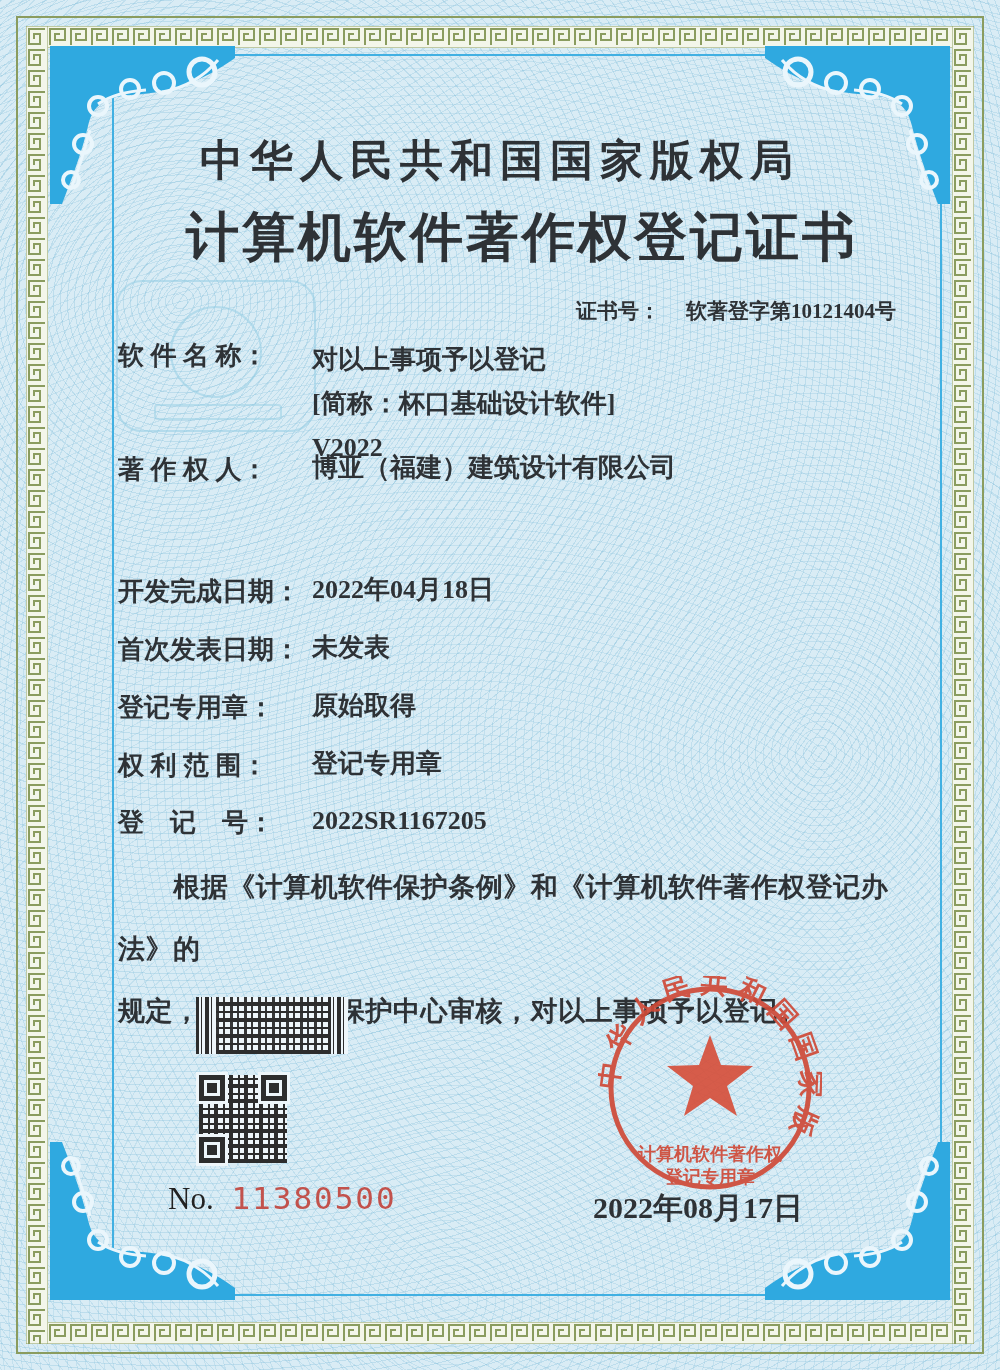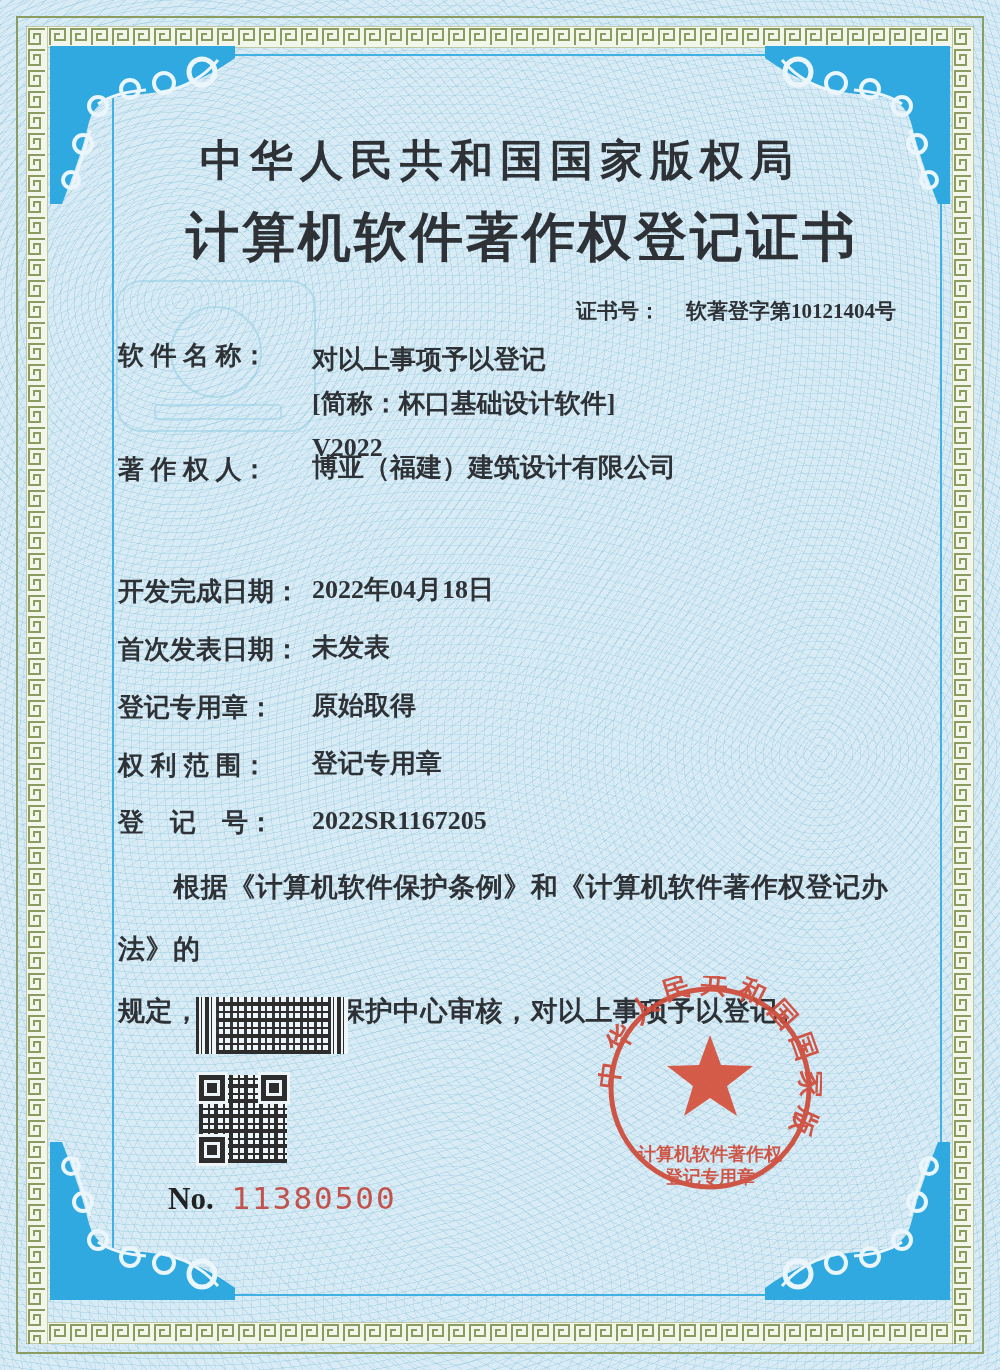--- a/index.html
+++ b/index.html
@@ -61,21 +61,21 @@
   .qr { position:absolute; left:199px; top:1075px; width:88px; height:88px;
     background-color:#eef6fa; background-image:
     repeating-linear-gradient(0deg,#2d2d2d 0 4px,transparent 4px 8px,#2d2d2d 8px 10px,transparent 10px 15px),
     repeating-linear-gradient(90deg,#2d2d2d 0 4px,transparent 4px 9px,#2d2d2d 9px 11px,transparent 11px 15px); }
   .finder { position:absolute; width:26px; height:26px; border:5px solid #2d2d2d;
     background:#eef6fa; box-shadow:0 0 0 3px #eef6fa; }
   .finder::after { content:""; position:absolute; left:3px; top:3px; width:10px; height:10px; background:#2d2d2d; }
   .f-tl { left:0; top:0; } .f-tr { right:0; top:0; } .f-bl { left:0; bottom:0; }
   
   .serial { position:absolute; left:168px; top:1180px; font-size:31px; }
-  .serial .no { font-weight:700; color:#222;margin-top:8px; }
+  .serial .no { font-weight:400; color:#222;margin-top:8px; }
   .serial .num { color:#c2524c; font-family:"DejaVu Sans Mono", monospace; letter-spacing:2px; margin-left:10px;margin-top:28px; }
   .issue-date { position:absolute; left:553px; top:1188px; width:290px; text-align:center;
     font-size:30px; font-weight:700; }
   .seal { position:absolute; left:598px; top:976px; width:224px; height:224px; opacity:.92; }
 </style>
 </head>
 <body>
 
 <svg width="0" height="0" style="position:absolute" aria-hidden="true">
   <defs>
@@ -213,14 +213,15 @@
       </defs>
     <circle cx="112" cy="112" r="99" fill="none" stroke="#cf4a38" stroke-width="5"></circle>
     <text font-size="27" font-weight="700" fill="#cf4a38" letter-spacing="8" font-family="Liberation Serif, serif">
       <textPath href="#seal-arc" startOffset="38">中华人民共和国国家版权局</textPath>
     </text>
     <polygon points="112,59 123,89 155,90 129,110 139,140 112,122 86,140 95,110 69,90 101,89" fill="#d6503c"></polygon>
     <text x="112" y="184" text-anchor="middle" font-size="18" font-weight="700" fill="#cf4a38" font-family="Liberation Serif, serif">计算机软件著作权</text>
     <text x="112" y="207" text-anchor="middle" font-size="18" font-weight="700" fill="#cf4a38" font-family="Liberation Serif, serif">登记专用章</text>
   </svg>
 
+  <div class="issue-date ink">2022年08月17日</div>
 
 </div>
 
 </body></html>

